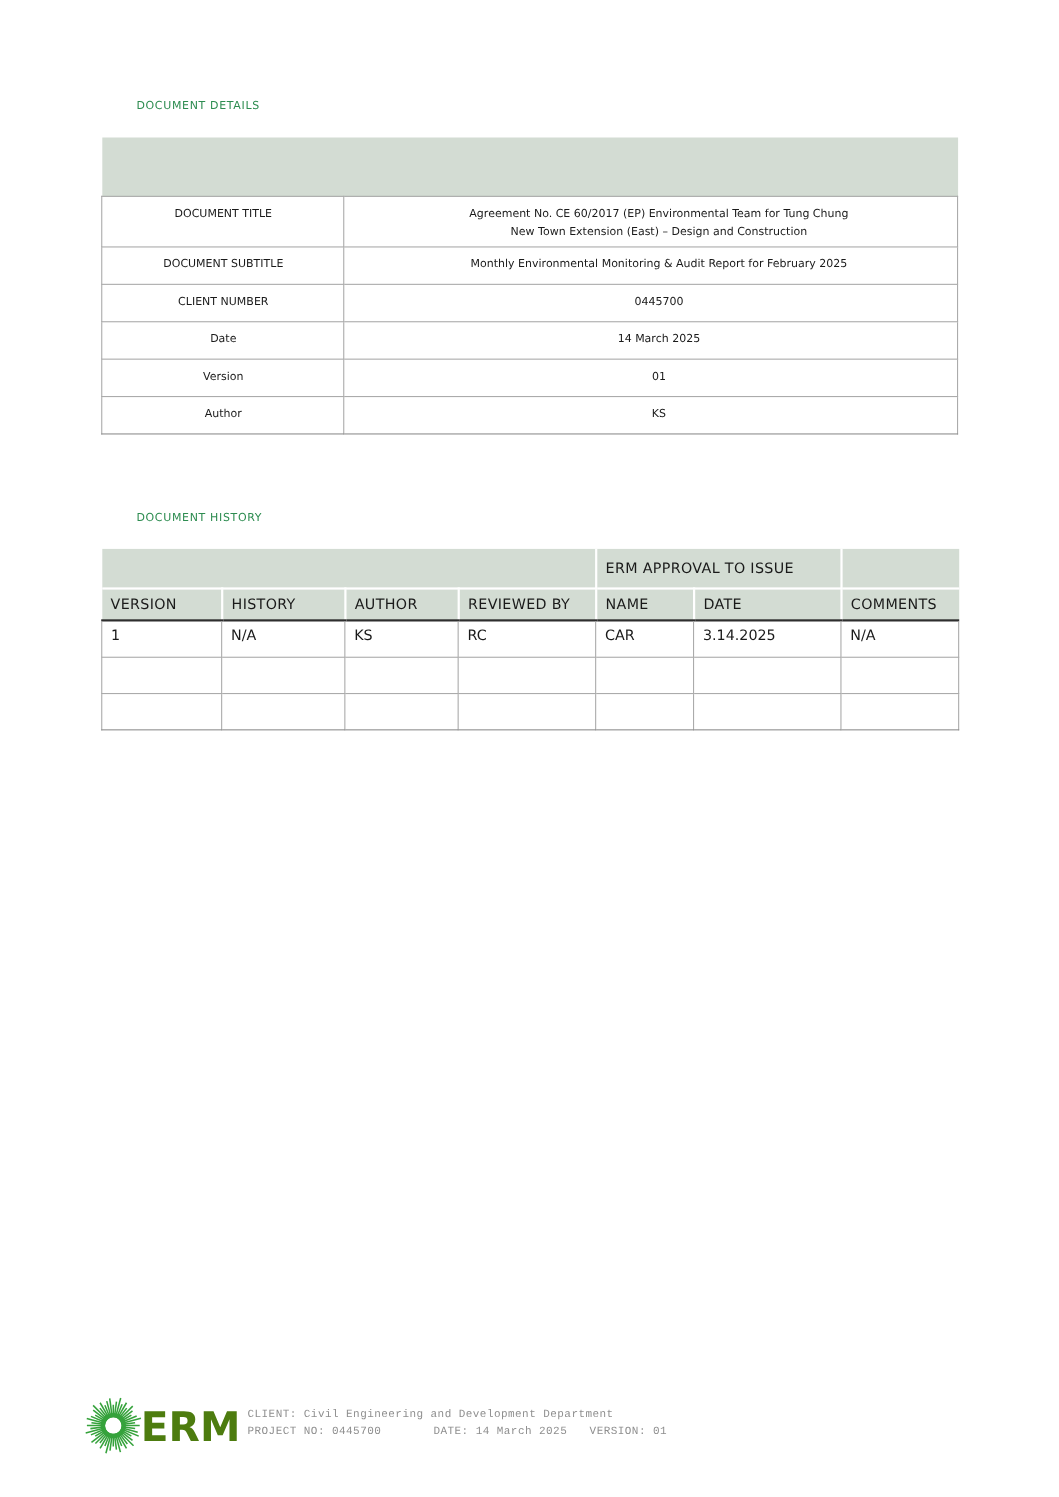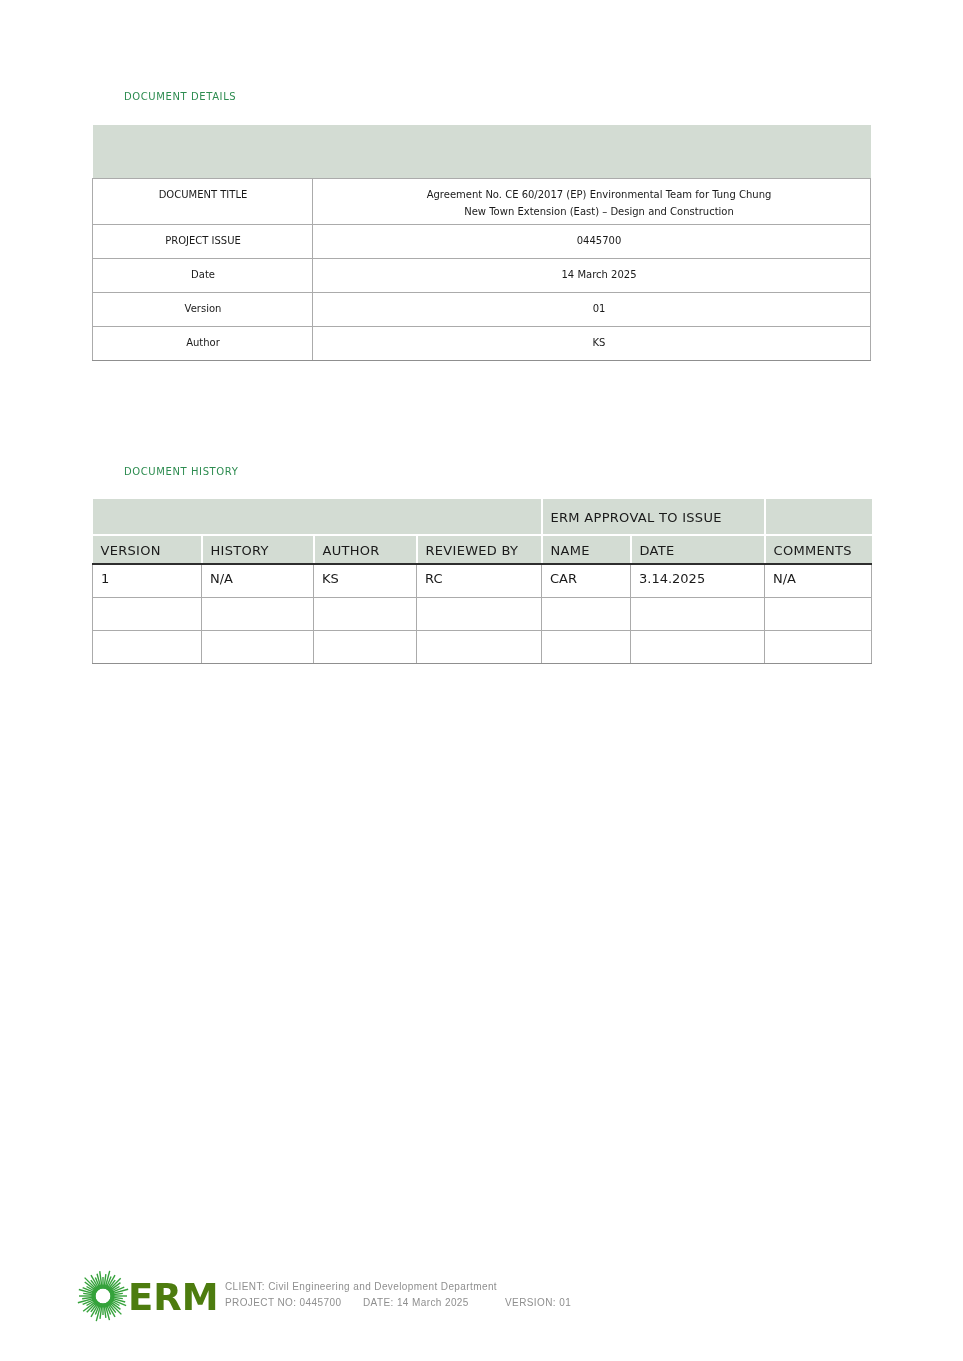--- a/index.html
+++ b/index.html
@@ -57,25 +57,25 @@
 
   
   .footer { position:absolute; left:77px; top:1268px; width:740px; height:64px; }
   .footer svg { position:absolute; left:0; top:2px; width:52px; height:52px; }
   .erm-wordmark {
     position:absolute; left:51px; top:8px;
     font-size:37px; font-weight:bold; color:#4d7c0f; letter-spacing:0px;
   }
   .footer-text {
     position:absolute; left:148px; top:11px;
-    font-family:Liberation Sans, sans-serif;
+    font-family:Liberation Mono, monospace;
     font-size:10px; line-height:15.5px; color:#8f8f8f; letter-spacing:0.4px;
     white-space:nowrap;
   }
-  .f-proj { display:inline-block; width:138px; }
+  .f-proj { display:inline-block; width:169px; }
   .f-date { display:inline-block; width:142px; }
 </style>
 </head>
 <body>
 
 <div class="page">
 
   <div class="section-heading" id="h-details">DOCUMENT DETAILS</div>
 
   <table class="details-table">
@@ -88,21 +88,25 @@
         <td colspan="2"></td>
       </tr>
     </thead>
     <tbody id="details-body">
         <tr class="r-title">
           <td class="lbl">DOCUMENT TITLE</td>
           <td class="val">Agreement No. CE 60/2017 (EP) Environmental Team for Tung Chung
 New Town Extension (East) – Design and Construction</td>
         </tr>
         <tr>
-          <td class="lbl">PROJECT ISSUE</td>
+          <td class="lbl">DOCUMENT SUBTITLE</td>
+          <td class="val">Monthly Environmental Monitoring &amp; Audit Report for February 2025</td>
+        </tr>
+        <tr>
+          <td class="lbl">CLIENT NUMBER</td>
           <td class="val">0445700</td>
         </tr>
         <tr>
           <td class="lbl">Date</td>
           <td class="val">14 March 2025</td>
         </tr>
         <tr>
           <td class="lbl">Version</td>
           <td class="val">01</td>
         </tr>

